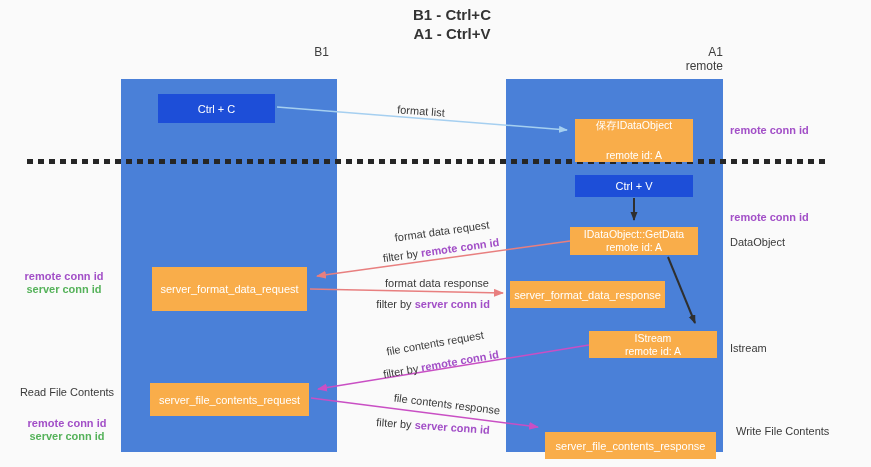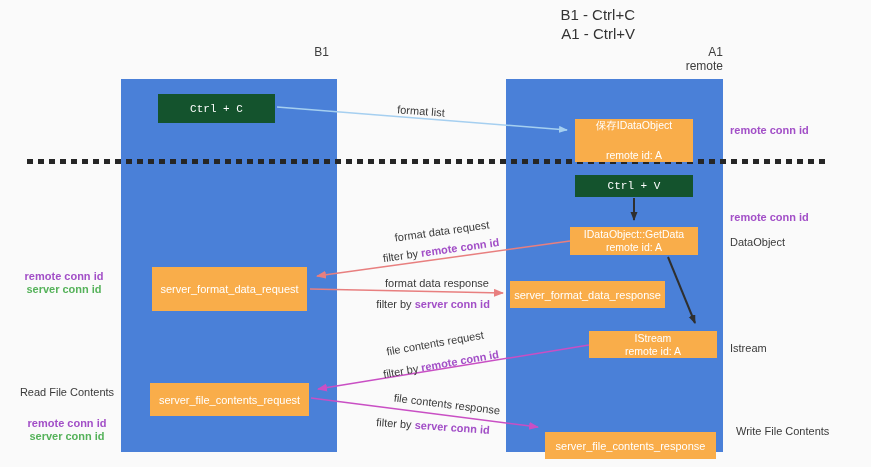--- a/index.html
+++ b/index.html
@@ -1,30 +1,30 @@
 <!DOCTYPE html>
 <html><head>
 <meta charset="utf-8">
 <style>
   html,body{margin:0;padding:0;}
   .canvas{
     position:relative;width:871px;height:467px;background:#fafafa;
     font-family:"Liberation Sans",sans-serif;overflow:hidden;
   }
-  .title{position:absolute;left:235px;top:5px;width:400px;text-align:right;
-    font-size:15px;line-height:19px;color:#333;}
+  .title{position:absolute;left:252px;top:5px;width:400px;text-align:center;
+    font-size:15px;line-height:19px;color:#333;font-weight:bold;}
   .lane-header{position:absolute;top:45px;text-align:right;font-size:12px;
     line-height:14px;color:#3d3d3d;}
   .lane{position:absolute;background:#4a80d8;z-index:1;}
   .dashed{position:absolute;left:27px;top:159px;width:803px;height:5px;z-index:3;
     background:repeating-linear-gradient(to right,#262626 0,#262626 6px,transparent 6px,transparent 11px);}
   .arrows{position:absolute;left:0;top:0;z-index:4;pointer-events:none;}
   .box{position:absolute;z-index:5;display:flex;flex-direction:column;
     align-items:center;justify-content:center;color:#fff;text-align:center;}
-  .box.green{background:#14532d;font-size:11px;font-family:Liberation Mono, monospace;}
+  .box.green{background:#1d4ed8;font-size:11px;}
   .box.orange{background:#f9ad4a;}
   .box.one{font-size:11px;}
   .box.two{font-size:10.5px;line-height:13px;}
   .lbl{position:absolute;z-index:6;font-size:11px;color:#3a3a3a;white-space:nowrap;
     transform:translate(-50%,-50%);}
   .purple{color:#a24fc7;font-weight:bold;}
   .green-id{color:#55b25a;font-weight:bold;}
   .side{position:absolute;z-index:6;font-size:11px;white-space:nowrap;}
   .side.center{text-align:center;}
 </style>

